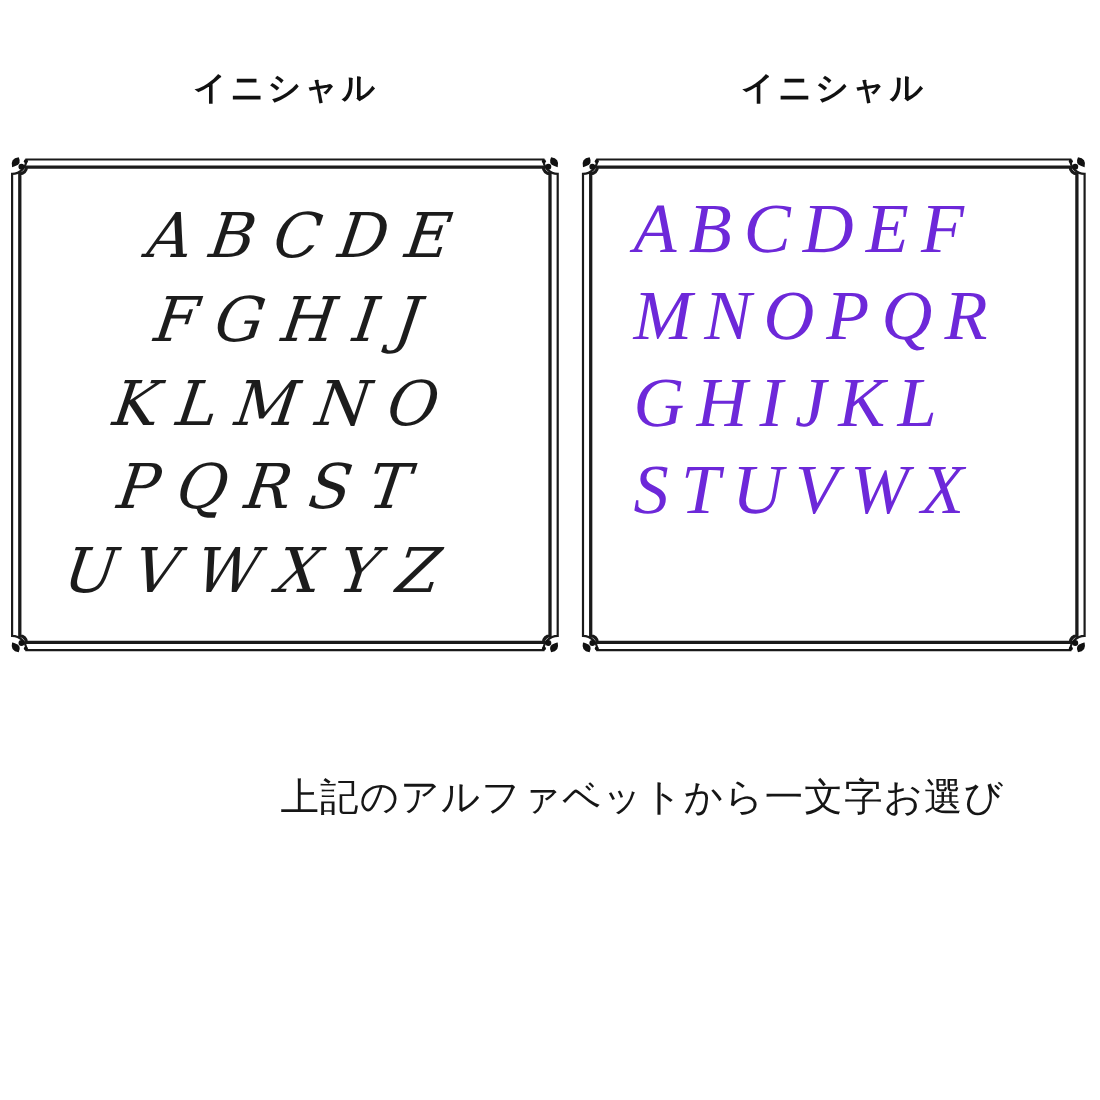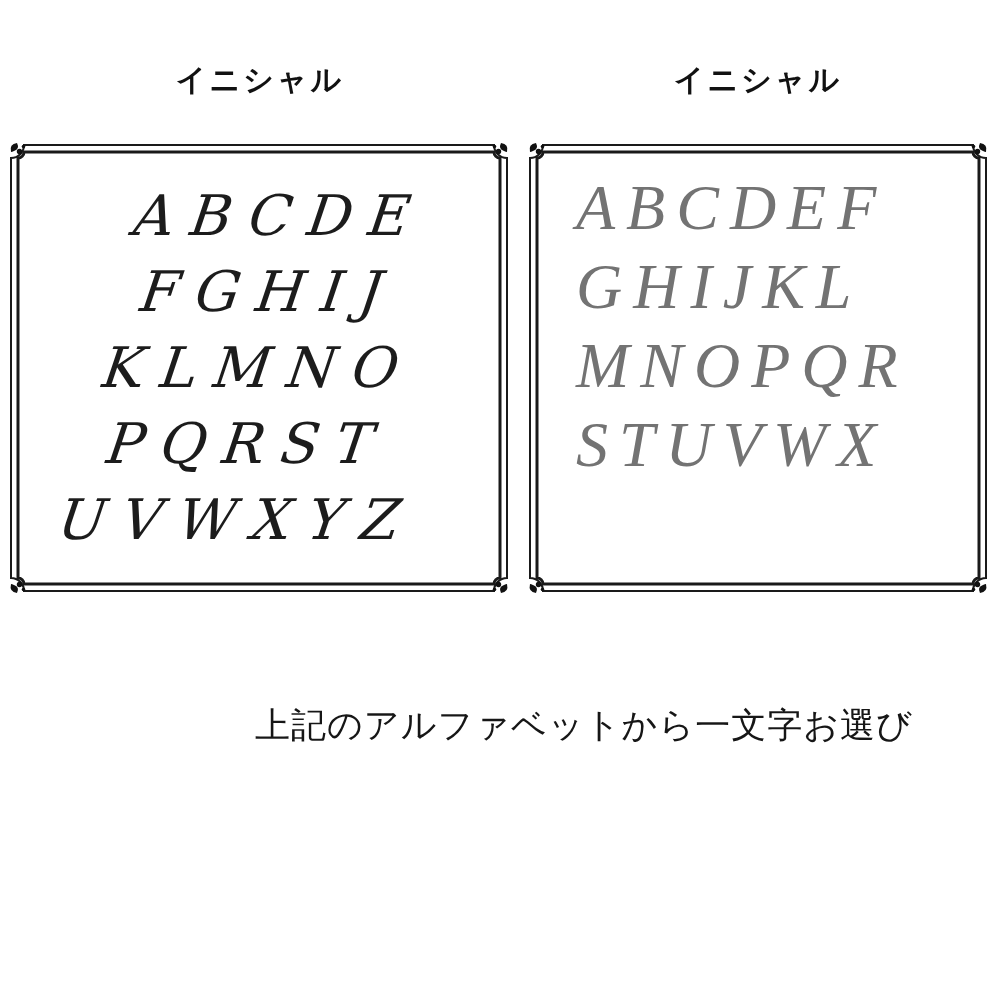--- a/index.html
+++ b/index.html
@@ -30,21 +30,21 @@
     top:36px;text-align:center;
     font-family:"DejaVu Serif", serif;font-style:italic;
     font-size:56px;line-height:76px;letter-spacing:16px;
     transform:skewX(-8deg);
     color:#1c1c1c;
   }
   .rows-grace{
     top:26px;left:48px;text-align:left;
     font-family:"Liberation Serif", serif;font-style:italic;
     font-size:64px;line-height:79px;letter-spacing:11px;
-    color:#737373;
+    color:#6d28d9;
   }
   .note-label{
     position:absolute;left:35px;top:704px;width:200px;
     text-align:center;font-size:29px;font-weight:bold;
     line-height:38px;color:#111;
   }
   .note-body{
     position:absolute;left:255px;top:698px;width:730px;
     font-size:35px;line-height:54px;letter-spacing:1px;color:#161616;
   }
@@ -111,22 +111,22 @@
           <circle cx="14.5" cy="4.5" r="1.8"></circle>
       </g>
       <g class="orn" transform="translate(460,452) scale(-1,-1)">
         <path d="M2,10 Q0,2 8,1 Q11,7 5,9 Q3,10 2,10 Z"></path>
           <circle cx="10.5" cy="9.5" r="2.7"></circle>
           <circle cx="14.5" cy="4.5" r="1.8"></circle>
       </g>
     </svg>
     <div class="rows rows-grace">
       <div class="row">ABCDEF</div>
+      <div class="row">MNOPQR</div>
       <div class="row">GHIJKL</div>
-      <div class="row">MNOPQR</div>
       <div class="row">STUVWX</div>
     </div>
   </div>
 
   <div class="note-body">
     <div class="note-line">上記のアルファベットから一文字お選び</div>
   </div>
 
 </div>
 

